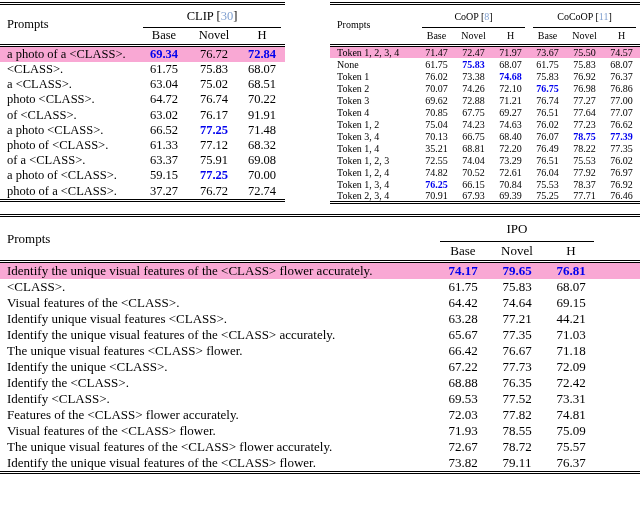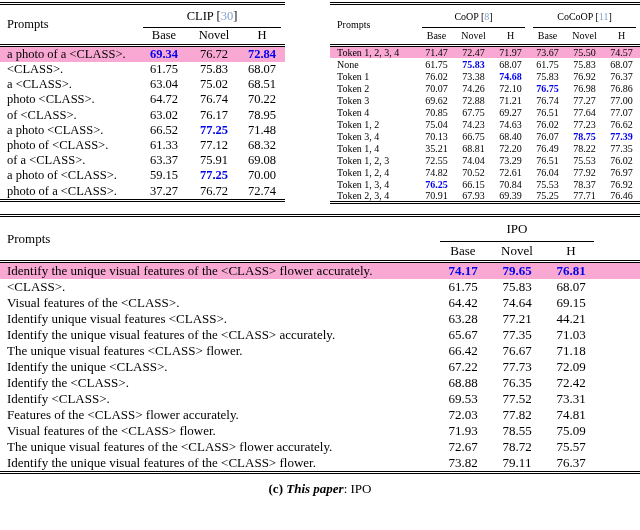--- a/index.html
+++ b/index.html
@@ -111,21 +111,21 @@
             <tr>
               <td class="prompt">photo &lt;CLASS&gt;.</td>
               <td class="val">64.72</td>
               <td class="val">76.74</td>
               <td class="val">70.22</td>
             </tr>
             <tr>
               <td class="prompt">of &lt;CLASS&gt;.</td>
               <td class="val">63.02</td>
               <td class="val">76.17</td>
-              <td class="val">78.95</td>
+              <td class="val">91.91</td>
             </tr>
             <tr>
               <td class="prompt">a photo &lt;CLASS&gt;.</td>
               <td class="val">66.52</td>
               <td class="val blue">77.25</td>
               <td class="val">71.48</td>
             </tr>
             <tr>
               <td class="prompt">photo of &lt;CLASS&gt;.</td>
               <td class="val">61.33</td>
@@ -412,16 +412,15 @@
           </tr>
           <tr>
             <td class="prompt">Identify the unique visual features of the &lt;CLASS&gt; flower.</td>
             <td class="val">73.82</td>
             <td class="val">79.11</td>
             <td class="val">76.37</td>
             <td></td>
           </tr>
         </tbody>
     </table>
-    <div class="cap"><span class="cap-label">(c)</span> <span class="cap-emph">This paper</span><span>: IPO</span></div>
   </div>
 
 </div>
 
 </body></html>

